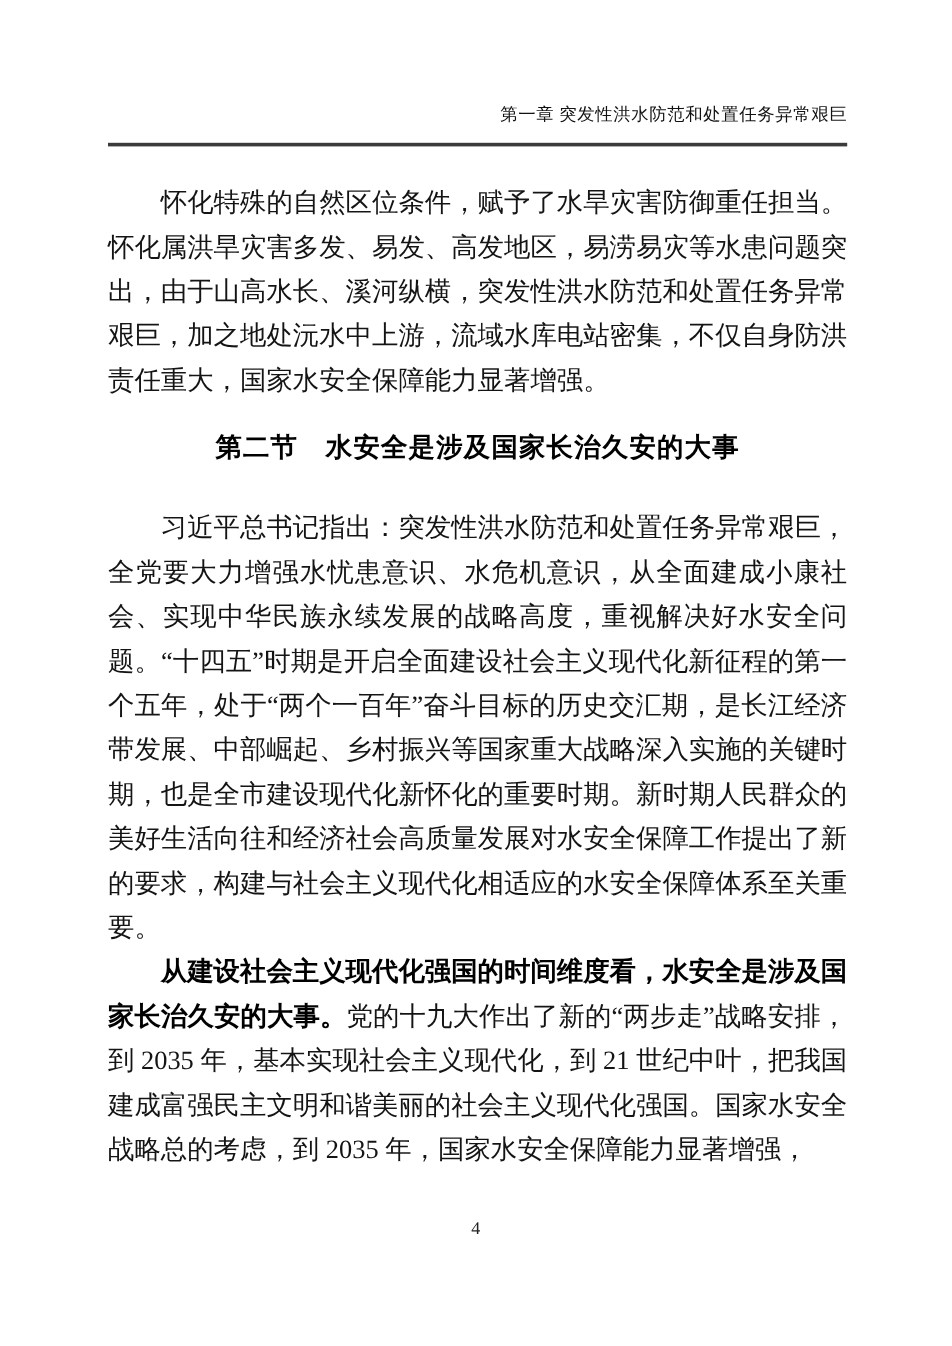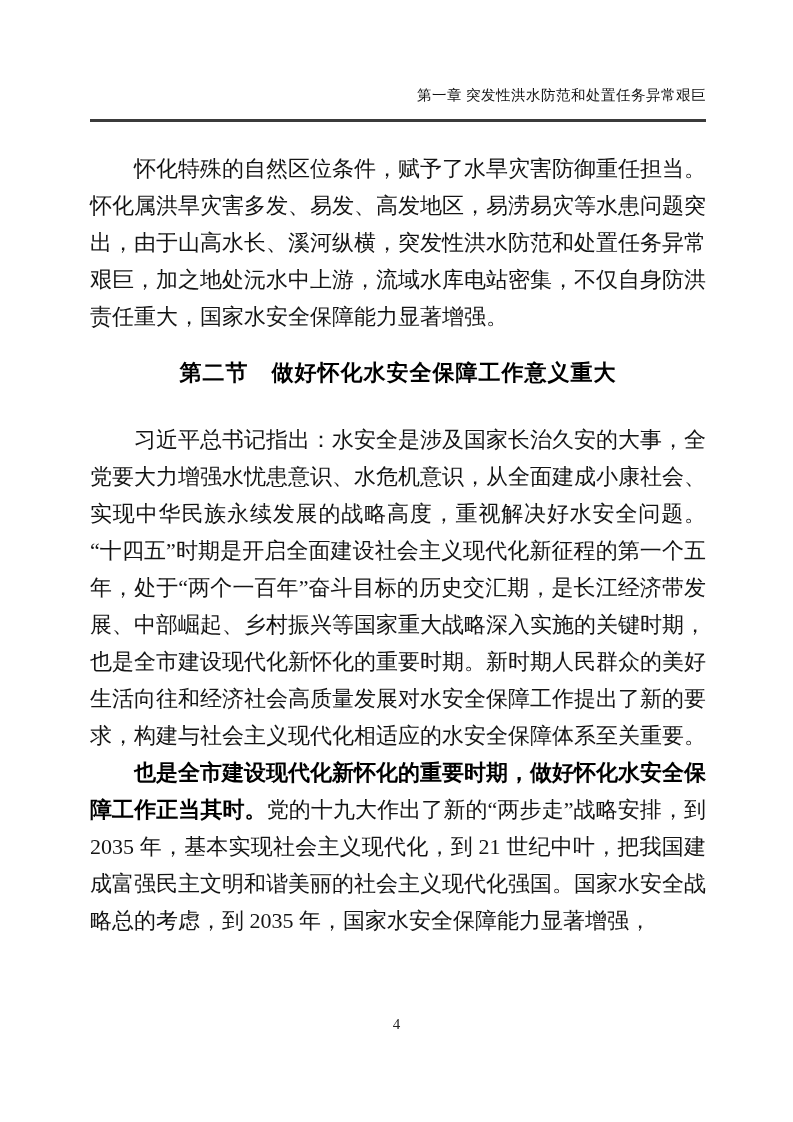--- a/index.html
+++ b/index.html
@@ -78,23 +78,23 @@
 <div class="page">
 
   <div class="running-header">第一章 突发性洪水防范和处置任务异常艰巨</div>
 
   <div class="header-rule"></div>
 
   <div class="body-text">
 
     <p class="para">怀化特殊的自然区位条件，赋予了水旱灾害防御重任担当。怀化属洪旱灾害多发、易发、高发地区，易涝易灾等水患问题突出，由于山高水长、溪河纵横，突发性洪水防范和处置任务异常艰巨，加之地处沅水中上游，流域水库电站密集，不仅自身防洪责任重大，国家水安全保障能力显著增强。</p>
 
-    <h2 class="section-heading">第二节　做好怀化水安全保障工作意义重大</h2>
+    <h2 class="section-heading">第二节　水安全是涉及国家长治久安的大事</h2>
 
-    <p class="para">习近平总书记指出：水安全是涉及国家长治久安的大事，全党要大力增强水忧患意识、水危机意识，从全面建成小康社会、实现中华民族永续发展的战略高度，重视解决好水安全问题。“十四五”时期是开启全面建设社会主义现代化新征程的第一个五年，处于“两个一百年”奋斗目标的历史交汇期，是长江经济带发展、中部崛起、乡村振兴等国家重大战略深入实施的关键时期，也是全市建设现代化新怀化的重要时期。新时期人民群众的美好生活向往和经济社会高质量发展对水安全保障工作提出了新的要求，构建与社会主义现代化相适应的水安全保障体系至关重要。</p>
+    <p class="para">习近平总书记指出：突发性洪水防范和处置任务异常艰巨，全党要大力增强水忧患意识、水危机意识，从全面建成小康社会、实现中华民族永续发展的战略高度，重视解决好水安全问题。“十四五”时期是开启全面建设社会主义现代化新征程的第一个五年，处于“两个一百年”奋斗目标的历史交汇期，是长江经济带发展、中部崛起、乡村振兴等国家重大战略深入实施的关键时期，也是全市建设现代化新怀化的重要时期。新时期人民群众的美好生活向往和经济社会高质量发展对水安全保障工作提出了新的要求，构建与社会主义现代化相适应的水安全保障体系至关重要。</p>
 
-    <p class="para"><span class="bold-lead">也是全市建设现代化新怀化的重要时期，做好怀化水安全保障工作正当其时。</span><span>党的十九大作出了新的“两步走”战略安排，到 2035 年，基本实现社会主义现代化，到 21 世纪中叶，把我国建成富强民主文明和谐美丽的社会主义现代化强国。国家水安全战略总的考虑，到 2035 年，国家水安全保障能力显著增强，</span></p>
+    <p class="para"><span class="bold-lead">从建设社会主义现代化强国的时间维度看，水安全是涉及国家长治久安的大事。</span><span>党的十九大作出了新的“两步走”战略安排，到 2035 年，基本实现社会主义现代化，到 21 世纪中叶，把我国建成富强民主文明和谐美丽的社会主义现代化强国。国家水安全战略总的考虑，到 2035 年，国家水安全保障能力显著增强，</span></p>
 
   </div>
 
   <div class="page-number">4</div>
 
 </div>
 
 </body></html>

